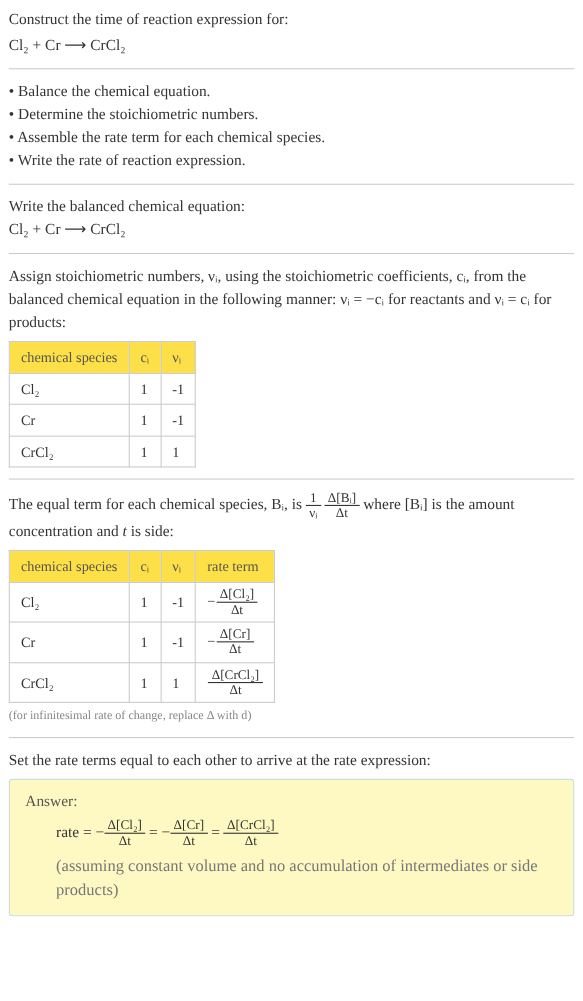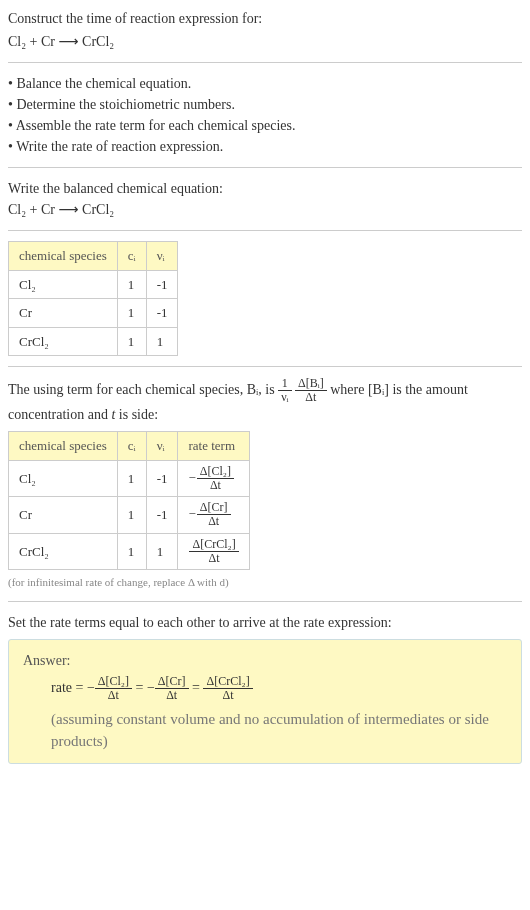--- a/index.html
+++ b/index.html
@@ -30,21 +30,21 @@
       margin-top: 6px;
     }
     table.data td, table.data th {
       border: 1px solid #ccc;
       padding: 4px 10px;
       text-align: left;
       font-weight: normal;
       font-size: 13px;
     }
     table.data th {
-      background: #fef9c3;
+      background: #fde047;
       color: #555;
     }
     .frac {
       display: inline-block;
       vertical-align: middle;
       text-align: center;
       font-size: 12px;
       line-height: 1.1;
     }
     .frac .num {
@@ -108,20 +108,21 @@
 </div>
 <hr>
 
 <div class="section">
   <div>Write the balanced chemical equation:</div>
   <div class="eqn">Cl₂ + Cr ⟶ CrCl₂</div>
 </div>
 <hr>
 
 <div class="section">
+  <div>Assign stoichiometric numbers, νᵢ, using the stoichiometric coefficients, cᵢ, from the balanced chemical equation in the following manner: νᵢ = −cᵢ for reactants and νᵢ = cᵢ for products:</div>
   <table class="data">
     <tbody>
         <tr>
       <th>chemical species</th>
       <th>cᵢ</th>
       <th>νᵢ</th>
     </tr>
     <tr>
       <td>Cl₂</td>
       <td>1</td>
@@ -137,21 +138,21 @@
       <td>1</td>
       <td>1</td>
     </tr>
   </tbody>
     </table>
 </div>
 <hr>
 
 <div class="section">
   <div>
-    <span>The using term for each chemical species, Bᵢ, is </span>
+    <span>The equal term for each chemical species, Bᵢ, is </span>
     <span class="frac">
       <span class="num">1</span>
       <span class="den">νᵢ</span>
     </span>
     <span> </span>
     <span class="frac">
       <span class="num">Δ[Bᵢ]</span>
       <span class="den">Δt</span>
     </span>
     <span> where [Bᵢ] is the amount concentration and </span><span class="italic">t</span><span> is side:</span>

